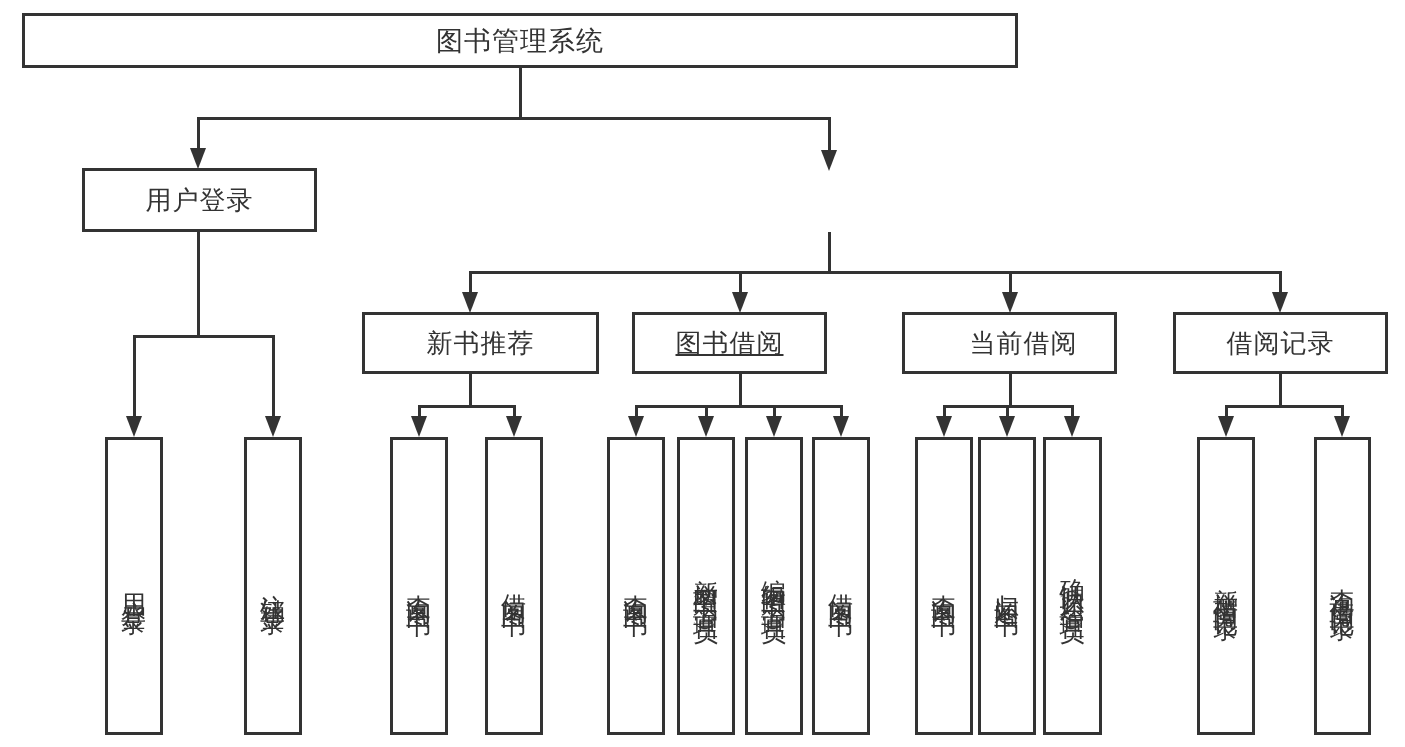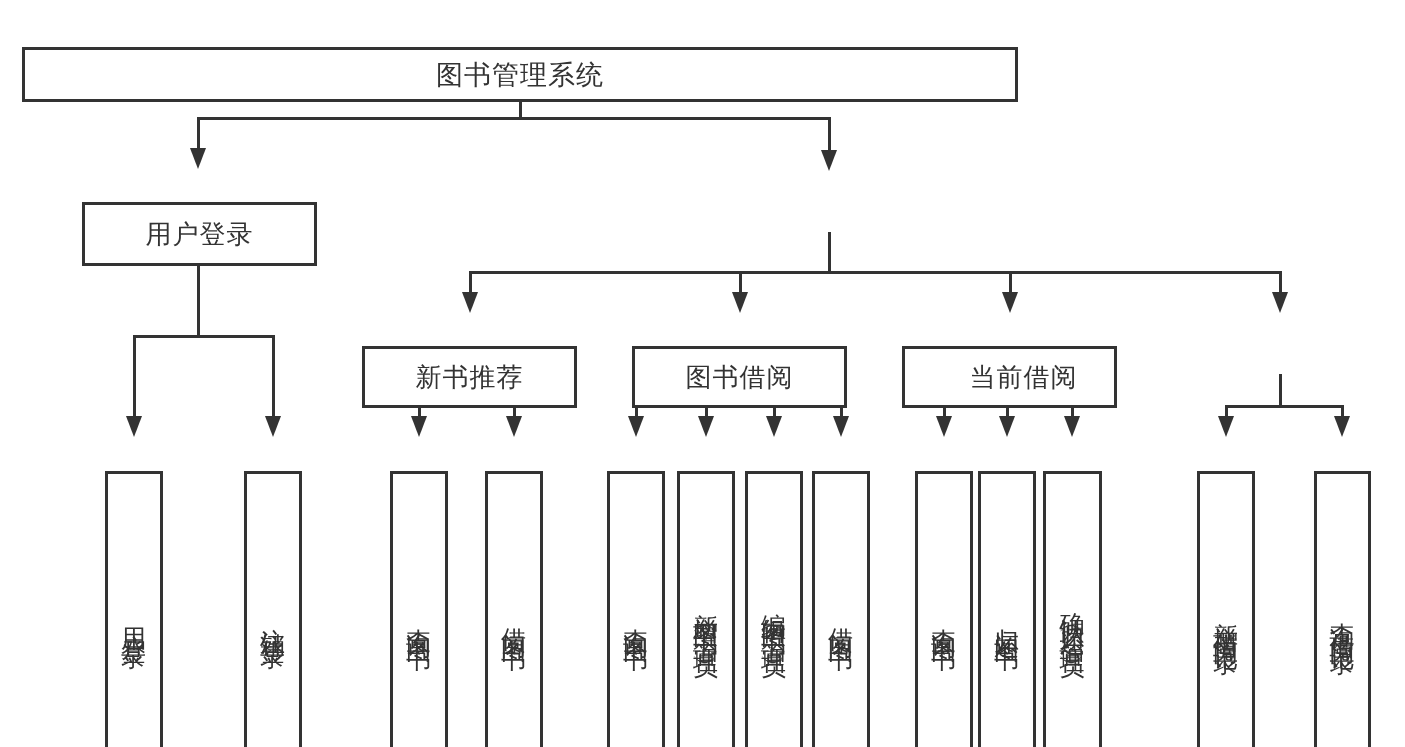--- a/index.html
+++ b/index.html
@@ -15,28 +15,27 @@
   .box {
     position: absolute;
     box-sizing: border-box;
     background: #ffffff;
     border: 3px solid #333333;
     display: flex;
     align-items: center;
     justify-content: center;
     color: #333333;
     z-index: 1;
-    margin-top: 34px;
   }
   .hnode { font-size: 26px; letter-spacing: 1px; }
   .b-root  { left: 22px;   top: 13px;  width: 996px; height: 55px; font-size: 27px; }
   .b-l1-0  { left: 82px;   top: 168px; width: 235px; height: 64px; }
   .b-l1-1  { left: 712px;  top: 170px; width: 233px; height: 62px; }
-  .b-l2-0  { left: 362px;  top: 312px; width: 215px; height: 62px; }
-  .b-l2-1  { left: 632px;  top: 312px; width: 215px; height: 62px; }
+  .b-l2-0  { left: 362px;  top: 312px; width: 237px; height: 62px; }
+  .b-l2-1  { left: 632px;  top: 312px; width: 195px; height: 62px; text-decoration: underline; }
   .b-l2-2  { left: 902px;  top: 312px; width: 215px; height: 62px; padding-left: 28px; }
   .b-l2-3  { left: 1173px; top: 312px; width: 215px; height: 62px; }
   .leaf    { top: 437px; width: 58px; height: 298px; }
   .lf-0-0  { left: 105px; }
   .lf-0-1  { left: 244px; }
   .lf-1-0  { left: 390px; }
   .lf-1-1  { left: 485px; }
   .lf-2-0  { left: 607px; }
   .lf-2-1  { left: 677px; }
   .lf-2-2  { left: 745px; }
@@ -83,20 +82,21 @@
 
 <div class="stage">
 
   <div class="box hnode b-root">图书管理系统</div>
 
   <div class="box hnode b-l1-0">用户登录</div>
 
   <div class="box hnode b-l2-0">新书推荐</div>
   <div class="box hnode b-l2-1">图书借阅</div>
   <div class="box hnode b-l2-2">当前借阅</div>
+  <div class="box hnode b-l2-3">借阅记录</div>
 
   <div class="box leaf lf-0-0">
       <span class="vtext">用户登录</span>
     </div>
   <div class="box leaf lf-0-1">
       <span class="vtext">注销登录</span>
     </div>
 
   <div class="box leaf lf-1-0">
       <span class="vtext">查询图书</span>

